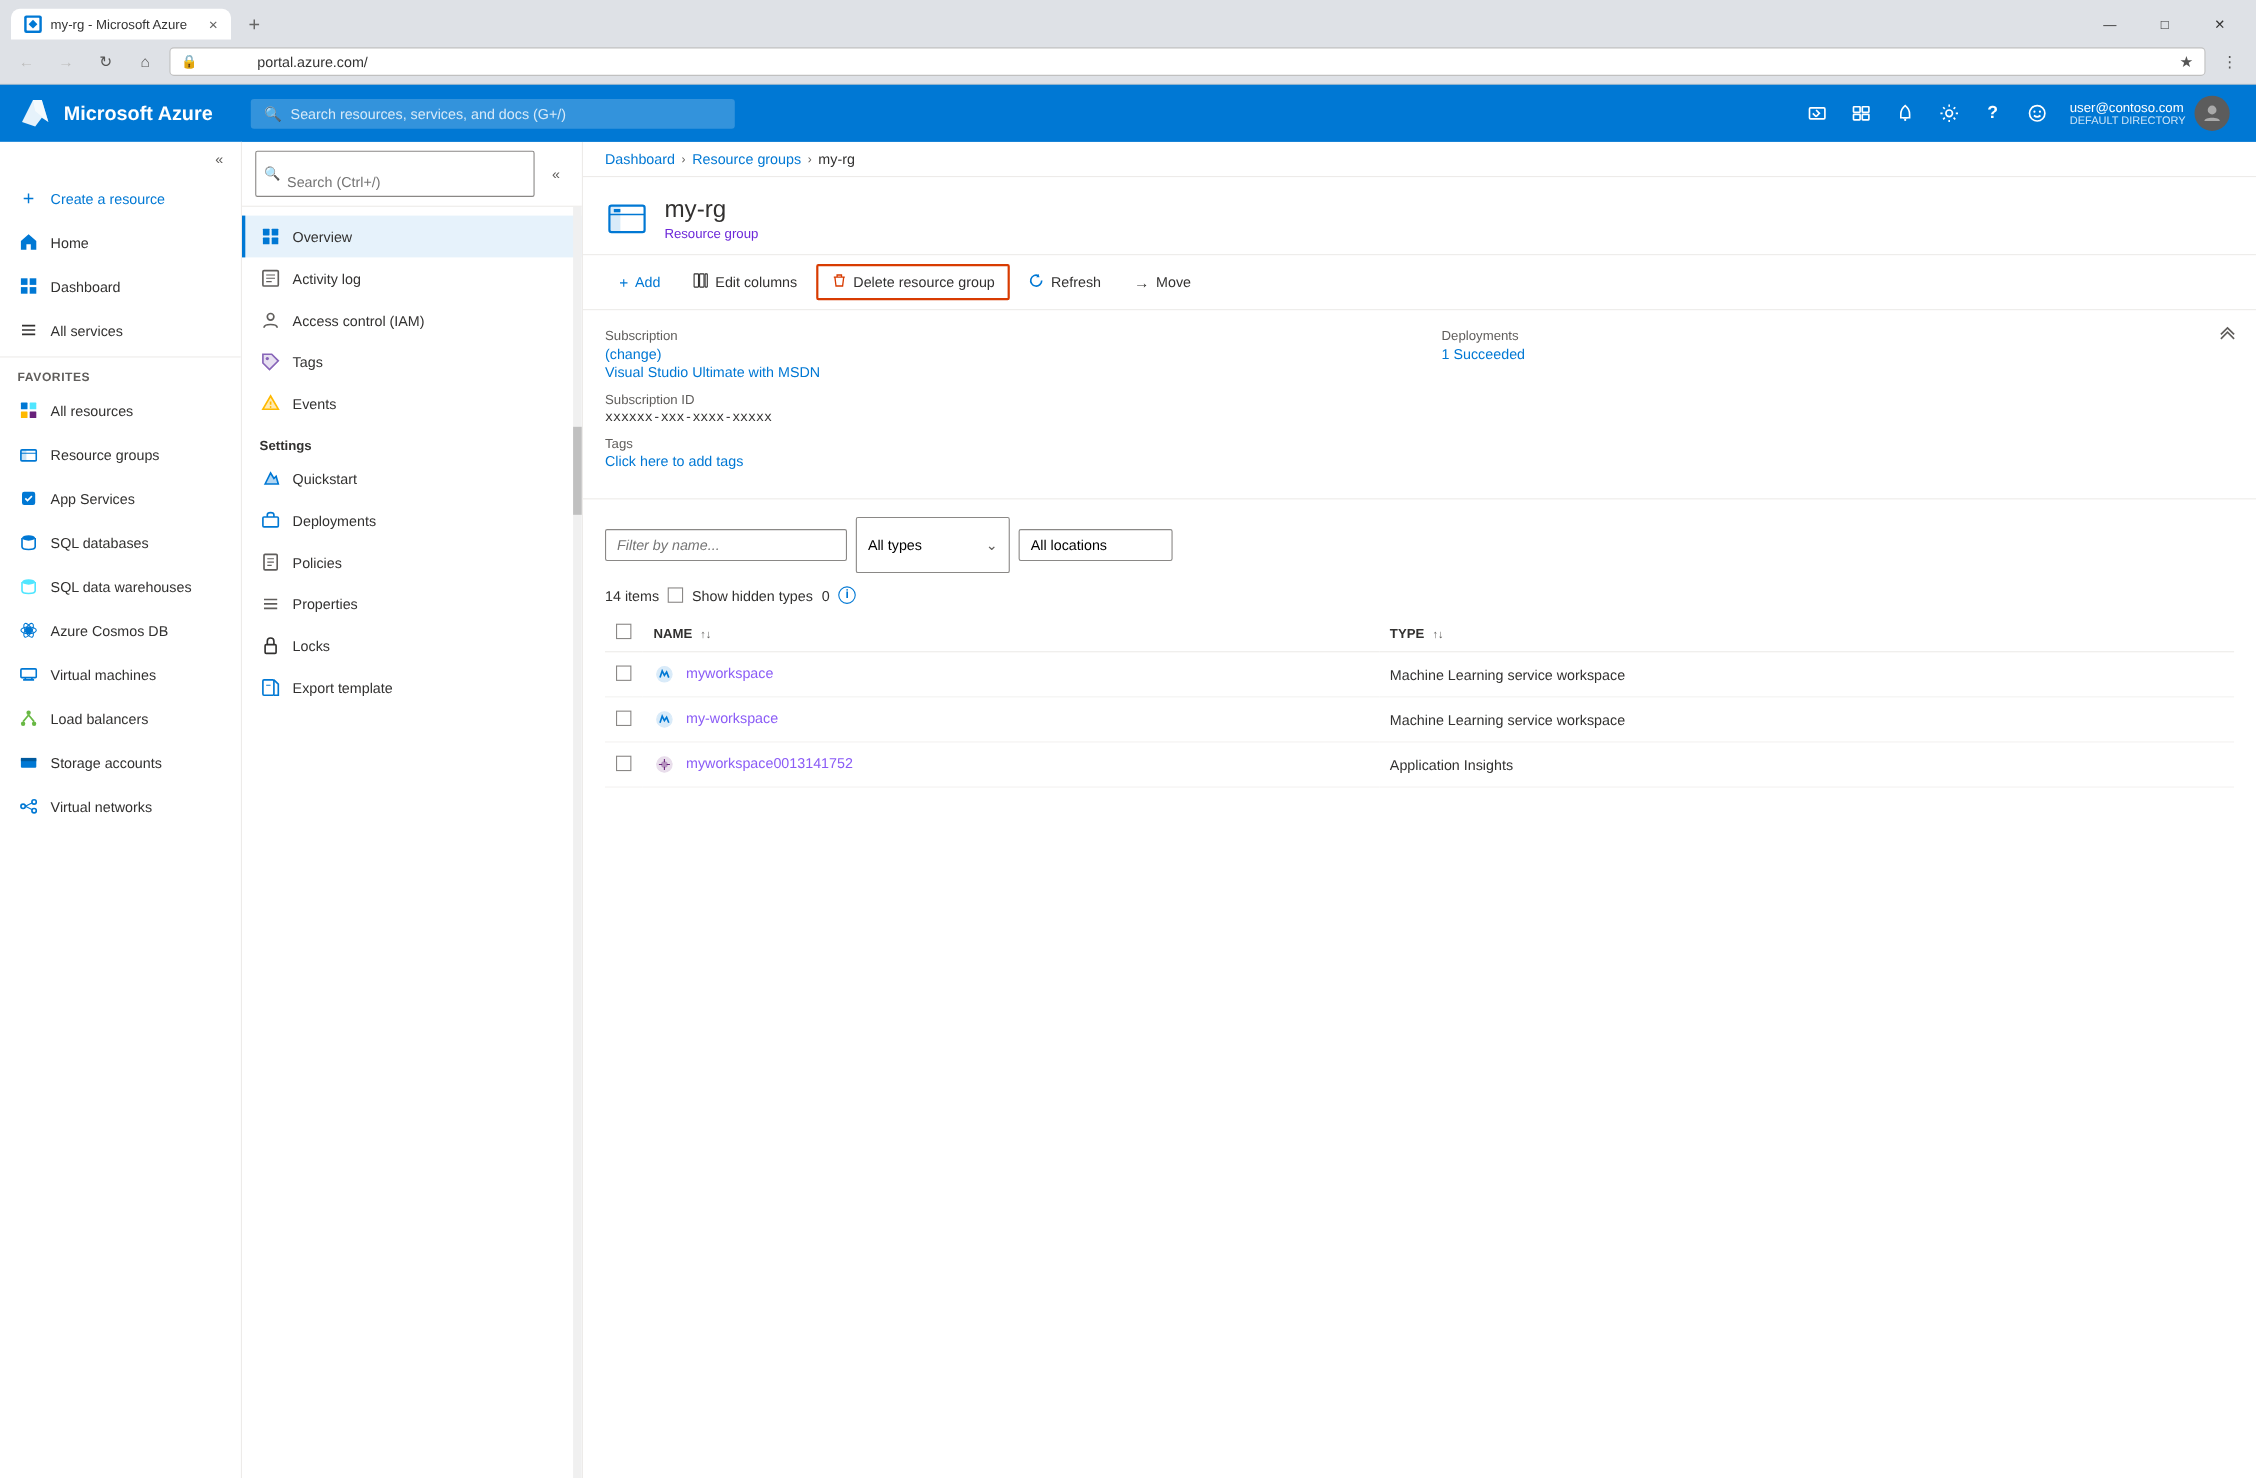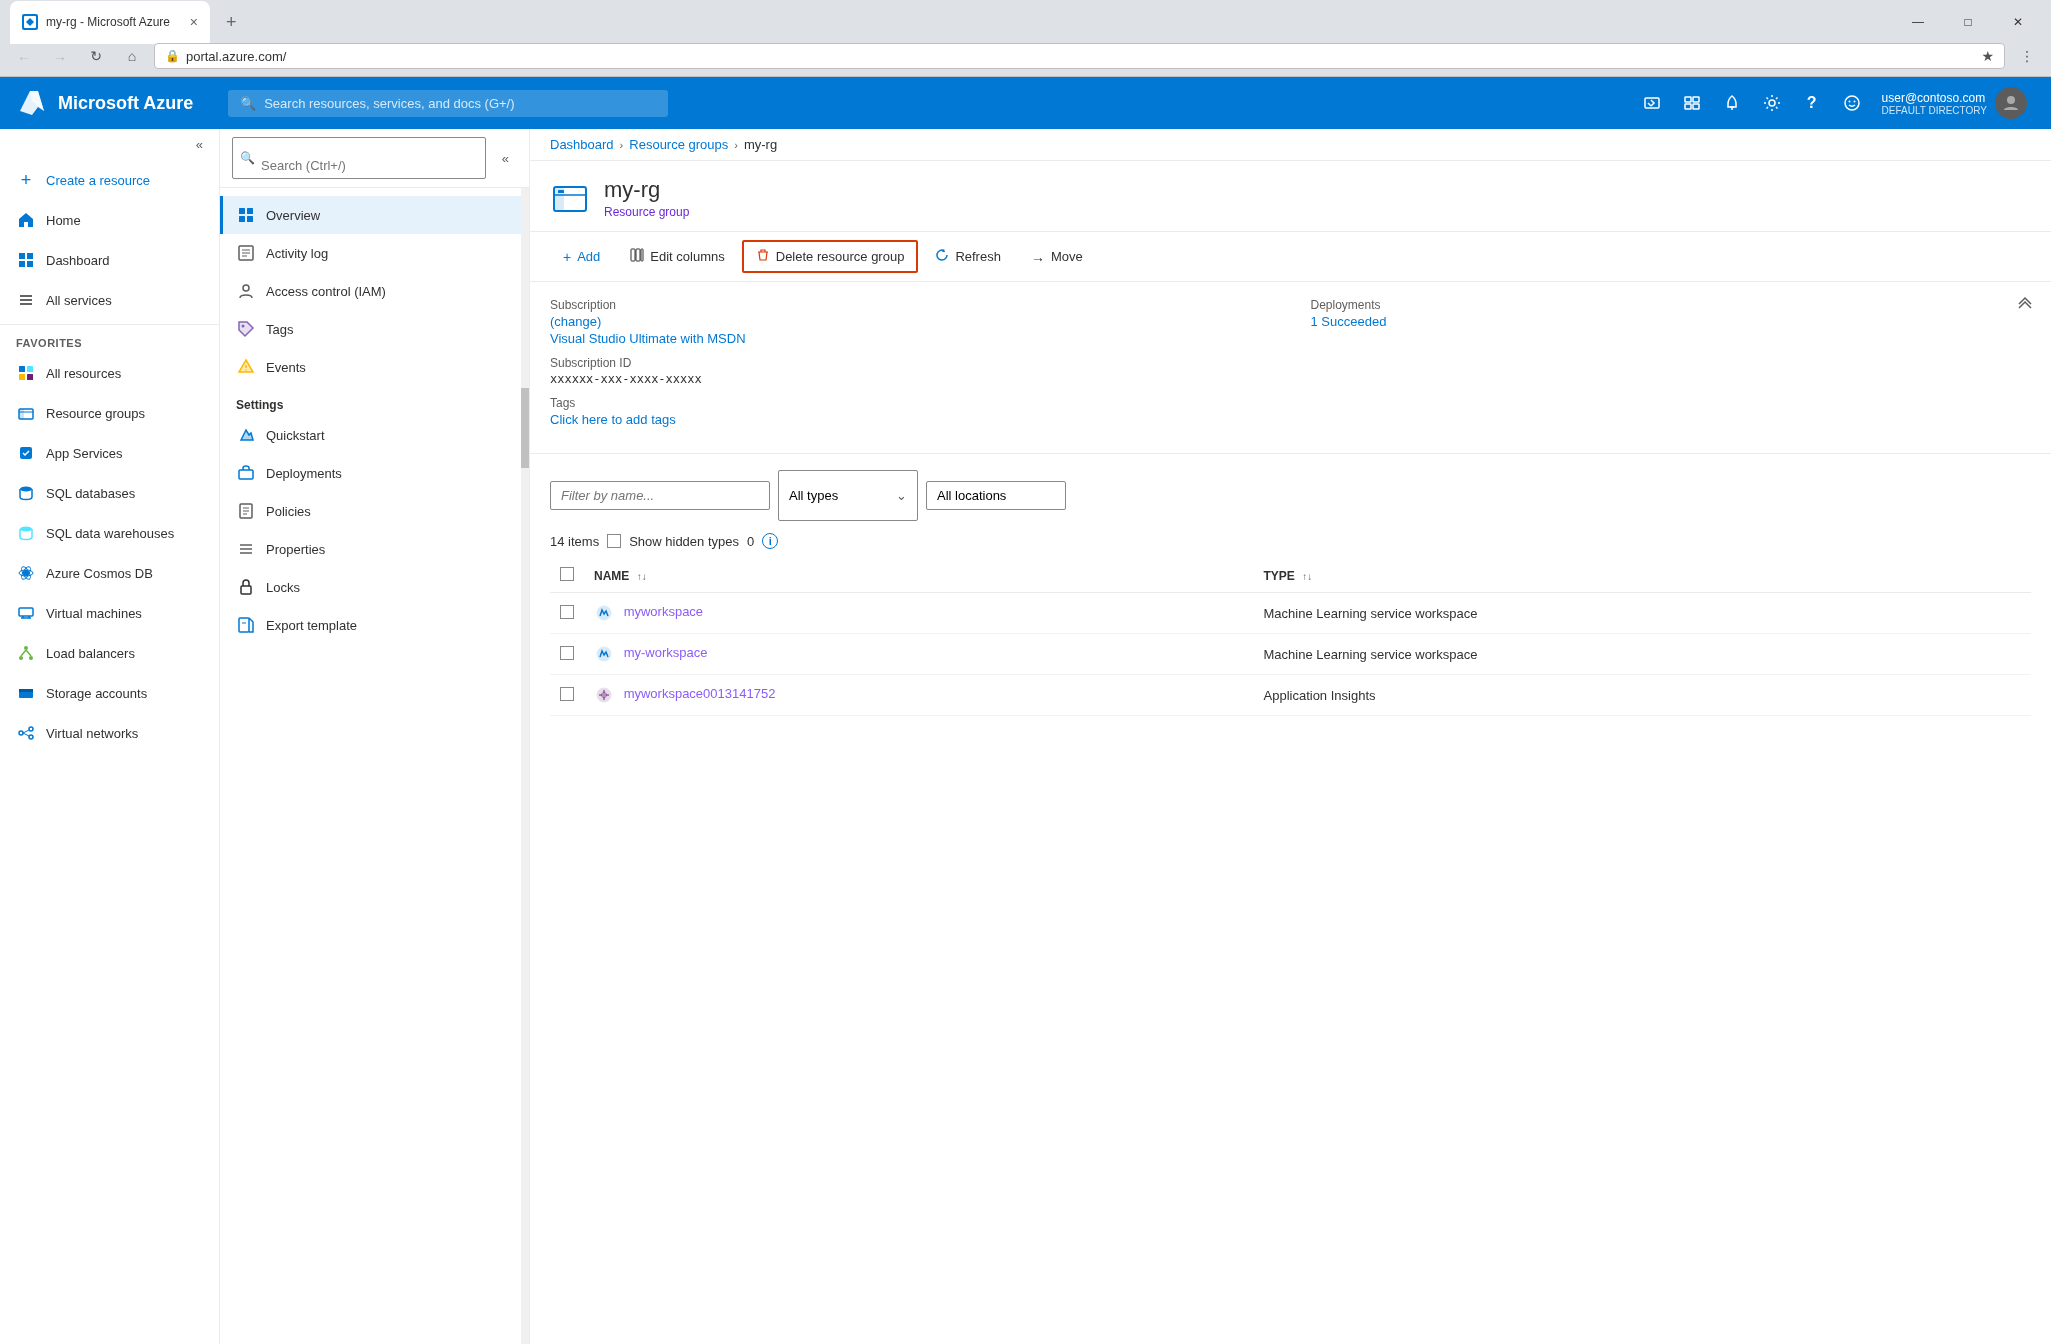--- a/index.html
+++ b/index.html
@@ -1,34 +1,34 @@
 <!DOCTYPE html>
 <html><head>
   <meta charset="utf-8">
   <style>
     * { box-sizing: border-box; margin: 0; padding: 0; }
     body { font-family: 'Segoe UI', Arial, sans-serif; font-size: 13px; background: #f3f2f1; overflow: hidden; }
 
     
     .browser-chrome { background: #dee1e6; border-bottom: 1px solid #c0c0c0; }
     .browser-titlebar { display: flex; align-items: center; padding: 6px 10px 0; gap: 8px; height: 38px; }
-    .browser-tab { display: flex; align-items: center; background: white; border-radius: 8px 8px 0 0; padding: 6px 12px; gap: 8px; font-size: 12px; height: 43px; min-width: 200px; }
+    .browser-tab { display: flex; align-items: center; background: white; border-radius: 8px 8px 0 0; padding: 6px 12px; gap: 8px; font-size: 12px; height: 28px; min-width: 200px; }
     .browser-tab-icon { width: 16px; height: 16px; background: #0078d4; border-radius: 2px; display: flex; align-items: center; justify-content: center; }
     .browser-tab-title { font-size: 12px; color: #333; flex: 1; }
     .browser-tab-close { color: #666; font-size: 14px; cursor: pointer; }
     .browser-new-tab { background: none; border: none; font-size: 18px; color: #666; cursor: pointer; padding: 0 8px; }
     .browser-window-controls { margin-left: auto; display: flex; gap: 4px; }
     .win-btn { width: 46px; height: 30px; display: flex; align-items: center; justify-content: center; font-size: 12px; color: #333; cursor: pointer; }
 
     .browser-addressbar { background: #dee1e6; padding: 4px 10px 6px; display: flex; align-items: center; gap: 8px; }
     .nav-btn { background: none; border: none; width: 28px; height: 28px; display: flex; align-items: center; justify-content: center; border-radius: 50%; cursor: pointer; color: #555; font-size: 14px; }
     .nav-btn.disabled { color: #bbb; cursor: default; }
     .address-bar { flex: 1; display: flex; align-items: center; background: white; border: 1px solid #c0c0c0; border-radius: 4px; padding: 4px 10px; gap: 6px; font-size: 13px; }
     .address-bar-lock { color: #555; font-size: 12px; }
-    .address-bar-url { color: #333; flex: 1; }
+    .address-bar-url { color: #333; flex: 1; margin-left: 48px; }
     .address-bar-star { color: #555; font-size: 14px; }
 
     
     .azure-header { background: #0078d4; height: 52px; display: flex; align-items: center; padding: 0 16px; gap: 12px; }
     .azure-logo { display: flex; align-items: center; gap: 10px; color: white; font-size: 18px; font-weight: 600; min-width: 200px; }
     .azure-logo-icon { width: 32px; height: 32px; }
     .azure-search { flex: 1; max-width: 440px; display: flex; align-items: center; background: rgba(255,255,255,0.2); border-radius: 3px; padding: 6px 12px; gap: 8px; color: rgba(255,255,255,0.8); font-size: 13px; }
     .header-icons { margin-left: auto; display: flex; align-items: center; gap: 4px; }
     .header-icon-btn { width: 36px; height: 36px; display: flex; align-items: center; justify-content: center; border-radius: 3px; cursor: pointer; color: white; font-size: 16px; }
     .header-user { display: flex; align-items: center; gap: 8px; color: white; padding: 4px 8px; cursor: pointer; }

